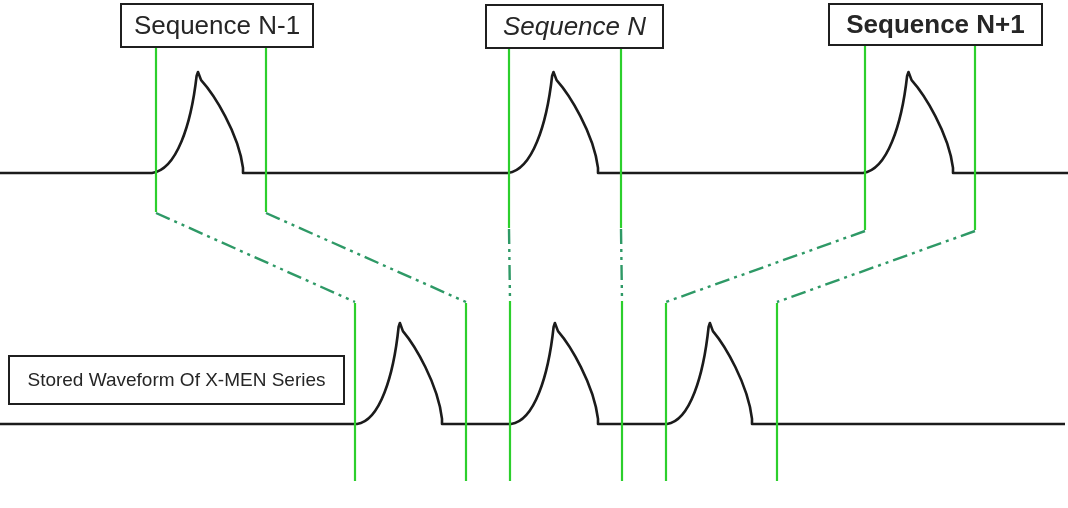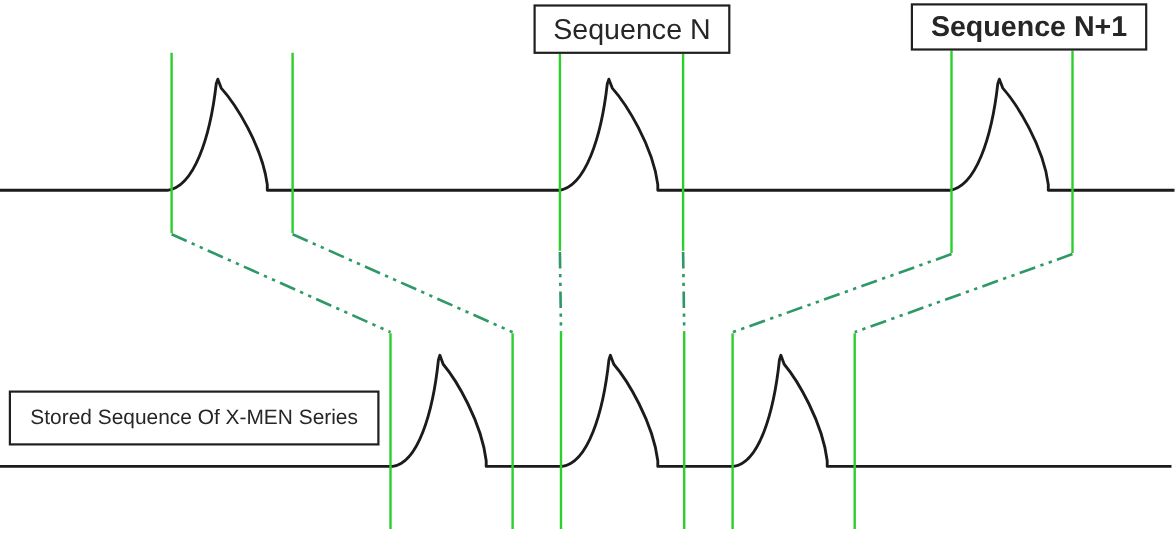--- a/index.html
+++ b/index.html
@@ -65,19 +65,20 @@
       <line x1="666" y1="303" x2="666" y2="481" stroke="#2ccf2c" stroke-width="2.2"></line>
       <line x1="777" y1="303" x2="777" y2="481" stroke="#2ccf2c" stroke-width="2.2"></line>
       <line x1="156" y1="213" x2="355" y2="302" stroke="#2e9966" stroke-width="2.4" stroke-dasharray="15 5 3 5 3 5"></line>
       <line x1="266" y1="213" x2="466" y2="302" stroke="#2e9966" stroke-width="2.4" stroke-dasharray="15 5 3 5 3 5"></line>
       <line x1="509" y1="229" x2="510" y2="300" stroke="#2e9966" stroke-width="2.4" stroke-dasharray="15 5 3 5 3 5"></line>
       <line x1="621" y1="229" x2="622" y2="300" stroke="#2e9966" stroke-width="2.4" stroke-dasharray="15 5 3 5 3 5"></line>
       <line x1="865" y1="231" x2="666" y2="302" stroke="#2e9966" stroke-width="2.4" stroke-dasharray="15 5 3 5 3 5"></line>
       <line x1="975" y1="231" x2="777" y2="302" stroke="#2e9966" stroke-width="2.4" stroke-dasharray="15 5 3 5 3 5"></line>
     </svg>
 
+  <div class="seq-box" id="seq-box-0" style="left: 120px; top: 3px; width: 194px; height: 45px;">Sequence N-1</div>
 
-  <div class="seq-box" id="seq-box-1" style="left: 485px; top: 4px; width: 179px; height: 45px;">Sequence N</div>
+  <div class="seq-box" id="seq-box-1" style="left: 485px; top: 4px; width: 179px; height: 45px; font-style: italic;">Sequence N</div>
 
   <div class="seq-box" id="seq-box-2" style="left: 828px; top: 3px; width: 215px; height: 43px; font-weight: bold;">Sequence N+1</div>
 
-  <div class="stored-box" id="stored-box" style="left: 8px; top: 355px; width: 337px; height: 50px;">Stored Sequence Of X-MEN Series</div>
+  <div class="stored-box" id="stored-box" style="left: 8px; top: 355px; width: 337px; height: 50px;">Stored Waveform Of X-MEN Series</div>
 </div>
 
 </body></html>

